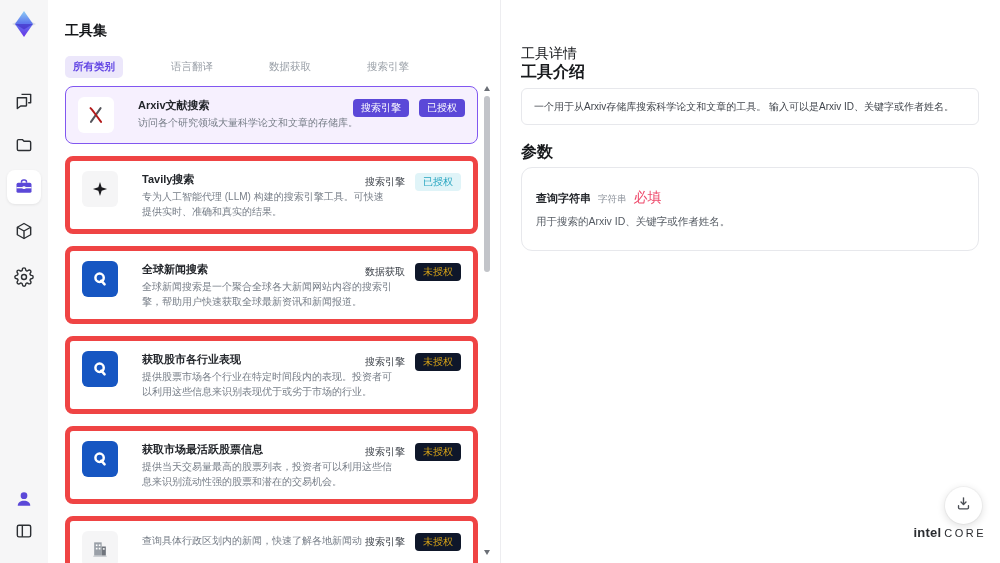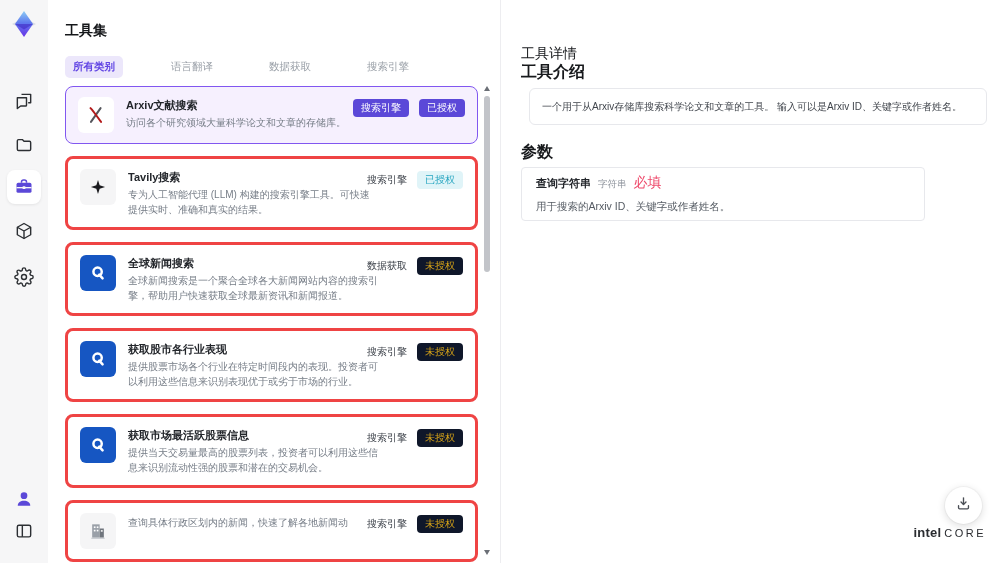--- a/index.html
+++ b/index.html
@@ -16,28 +16,28 @@
 
   
   .tools-panel { position:absolute; left:48px; top:0; width:452px; height:563px; background:#fff; }
   .panel-title { position:absolute; left:17px; top:22px; font-size:14px; font-weight:700; color:#15171a; }
   .tabs { position:absolute; left:17px; top:56px; display:flex; align-items:center; gap:40px; }
   .tab { font-size:10.5px; color:#9aa0a8; padding:4px 8px; border-radius:5px; cursor:pointer; white-space:nowrap; }
   .tab.active { background:#ece7fb; color:#6246e4; font-weight:700; }
 
   .cards { position:absolute; left:17px; top:86px; width:413px; height:477px; overflow:hidden;
     display:flex; flex-direction:column; gap:12px; }
-  .card { position:relative; background:#fff; border:3px solid #ef4444; border-radius:8px;
+  .card { position:relative; background:#fff; border:5px solid #ef4444; border-radius:8px;
     padding:10px 12px; display:flex; align-items:flex-start; cursor:pointer; flex:0 0 auto; }
   .card.selected { background:#f6f0fe; border:1px solid #8157f0; }
   .tool-icon { width:36px; height:36px; border-radius:6px; flex:0 0 36px; display:flex;
     align-items:center; justify-content:center; background:#f5f5f6; overflow:hidden; }
   .tool-icon.white { background:#ffffff; }
   .tool-icon.blue { background:#1656c2; }
-  .tool-body { margin-left:12px; width:250px; }
+  .tool-body { margin-left:24px; width:250px; }
   .tool-name { font-size:11px; font-weight:700; color:#23262b; line-height:16px; }
   .tool-desc { font-size:10px; color:#767d87; line-height:15px; margin-top:2px; }
   .card-badges { position:absolute; top:12px; right:12px; display:flex; align-items:center; gap:10px; }
   .badge { font-size:10px; line-height:1; padding:4px 8px; border-radius:4px; white-space:nowrap; }
   .badge.purple { background:#5b48d8; color:#fff; }
   .cat-text { font-size:10px; color:#3d424a; white-space:nowrap; }
   .badge.auth-ok { background:#e0f4f8; color:#27a5c0; }
   .badge.auth-no { background:#0f172a; color:#d8a417;text-align:center; }
 
   
@@ -45,25 +45,25 @@
   .sb-thumb { position:absolute; left:1px; top:10px; width:6px; height:176px; border-radius:3px; background:#c2c4c9; cursor:pointer; }
   .sb-arrow { position:absolute; left:1px; width:0; height:0; border-left:3px solid transparent; border-right:3px solid transparent; cursor:pointer; }
   .sb-up { top:0; border-bottom:5px solid #6b6f76; }
   .sb-down { bottom:2px; border-top:5px solid #6b6f76; }
 
   
   .detail-panel { position:absolute; left:500px; top:0; width:500px; height:563px; background:#fff; border-left:1px solid #ededf0; }
   .detail-title { position:absolute; left:20px; top:24px; font-size:14px; font-weight:400; color:#15171a;margin-top:21px; }
   .section-heading { font-size:16px; font-weight:700; color:#17191c; }
   .intro-heading { position:absolute; left:20px; top:62px; }
-  .intro-box { position:absolute; left:28px; top:88px; width:458px; border:1px solid #e7e8ec; border-radius:6px;
+  .intro-box { position:absolute; left:20px; top:88px; width:458px; border:1px solid #e7e8ec; border-radius:6px;
     padding:10px 12px; font-size:10px; color:#40454c; line-height:15px; background:#fff; }
   .params-heading { position:absolute; left:20px; top:142px; }
-  .param-box { position:absolute; left:20px; top:167px; width:404px; border:1px solid #e7e8ec; border-radius:4px;
-    padding:6px 14px; background:#fff; }
+  .param-box { position:absolute; left:20px; top:167px; width:458px; border:1px solid #e7e8ec; border-radius:11px;
+    padding:21px 14px; background:#fff; }
   .param-line1 { display:flex; align-items:baseline; gap:7px; }
   .param-name { font-size:11px; font-weight:700; color:#23262b; }
   .param-type { font-size:9.5px; color:#8a9099; }
   .param-required { font-size:14px; color:#ee4a6b; }
   .param-desc { margin-top:7px; font-size:10.5px; color:#555b63; line-height:15px; }
 
   
   .download-fab { position:absolute; left:945px; top:487px; width:37px; height:37px; border-radius:50%;
     background:#fff; box-shadow:0 2px 8px rgba(0,0,0,.14), 0 0 0 1px rgba(0,0,0,.03);
     display:flex; align-items:center; justify-content:center; cursor:pointer; }

